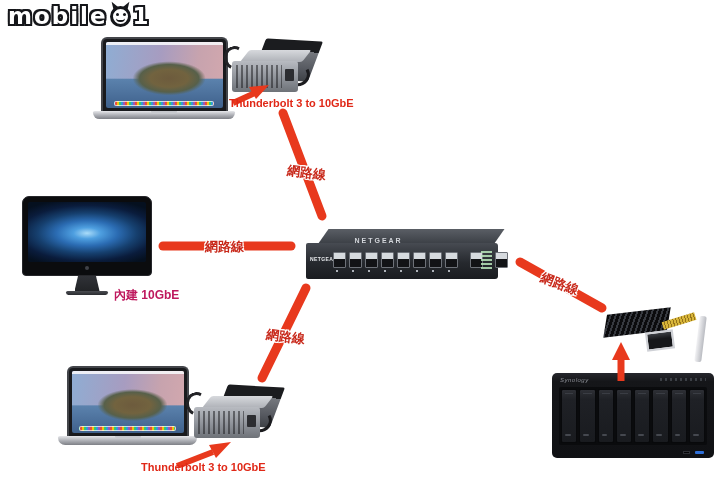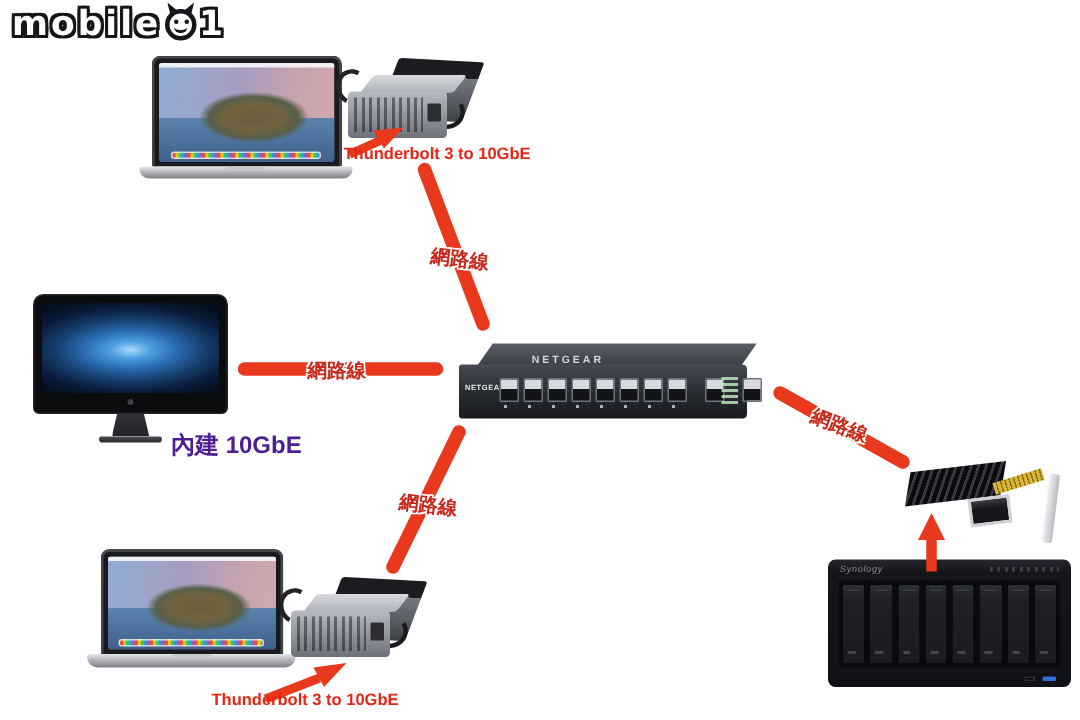--- a/index.html
+++ b/index.html
@@ -106,21 +106,21 @@
     background:repeating-linear-gradient(90deg,#d8b63a 0 2px,#96731a 2px 3px); }
   .card-bracket { position:absolute; left:99px; top:10px; width:7px; height:46px; border-radius:2px; transform:rotate(7deg);
     background:linear-gradient(90deg,#f3f3f5,#b9bbc1); }
   .card-port { position:absolute; left:48px; top:25px; width:28px; height:19px; border:2px solid #cfd1d6; transform:rotate(-7deg);
     background:linear-gradient(180deg,#3b3e43,#16171a 40%); }
 
   
   .overlay { position:absolute; left:0; top:0; z-index:5; pointer-events:none; }
   .lbl { position:absolute; z-index:6; font-weight:bold; white-space:nowrap; }
   .lbl-adapter { color:#e02817; font-size:11px; }
-  .lbl-nic { color:#4c1d95; font-size:16px; }
+  .lbl-nic { color:#be185d; font-size:12px; }
   .lbl-lan { color:#e8391d; font-size:21px; letter-spacing:.5px; }
   .lbl-cable { color:#c8281a; font-size:13px;
     text-shadow:-1px -1px 0 #fff,1px -1px 0 #fff,-1px 1px 0 #fff,1px 1px 0 #fff,0 1px 0 #fff,0 -1px 0 #fff; }
 
   .dev { position:absolute; }
 </style>
 </head>
 <body>
 
 <div class="canvas">

